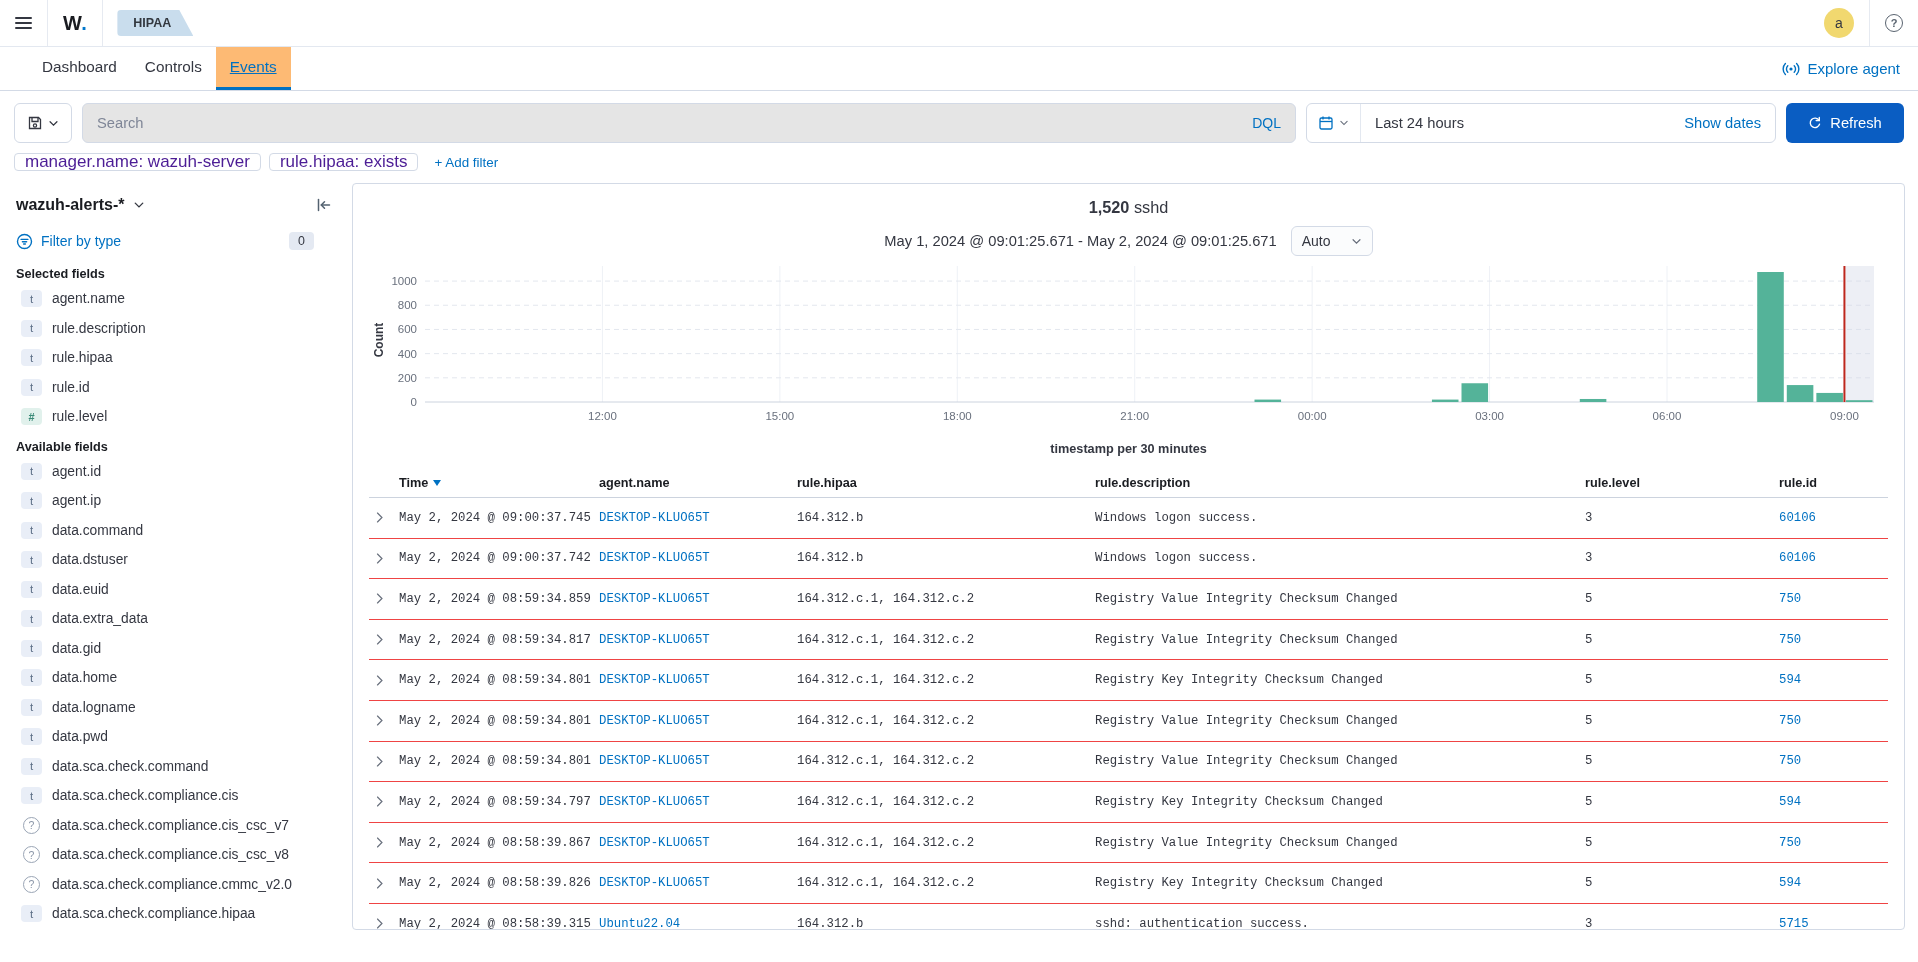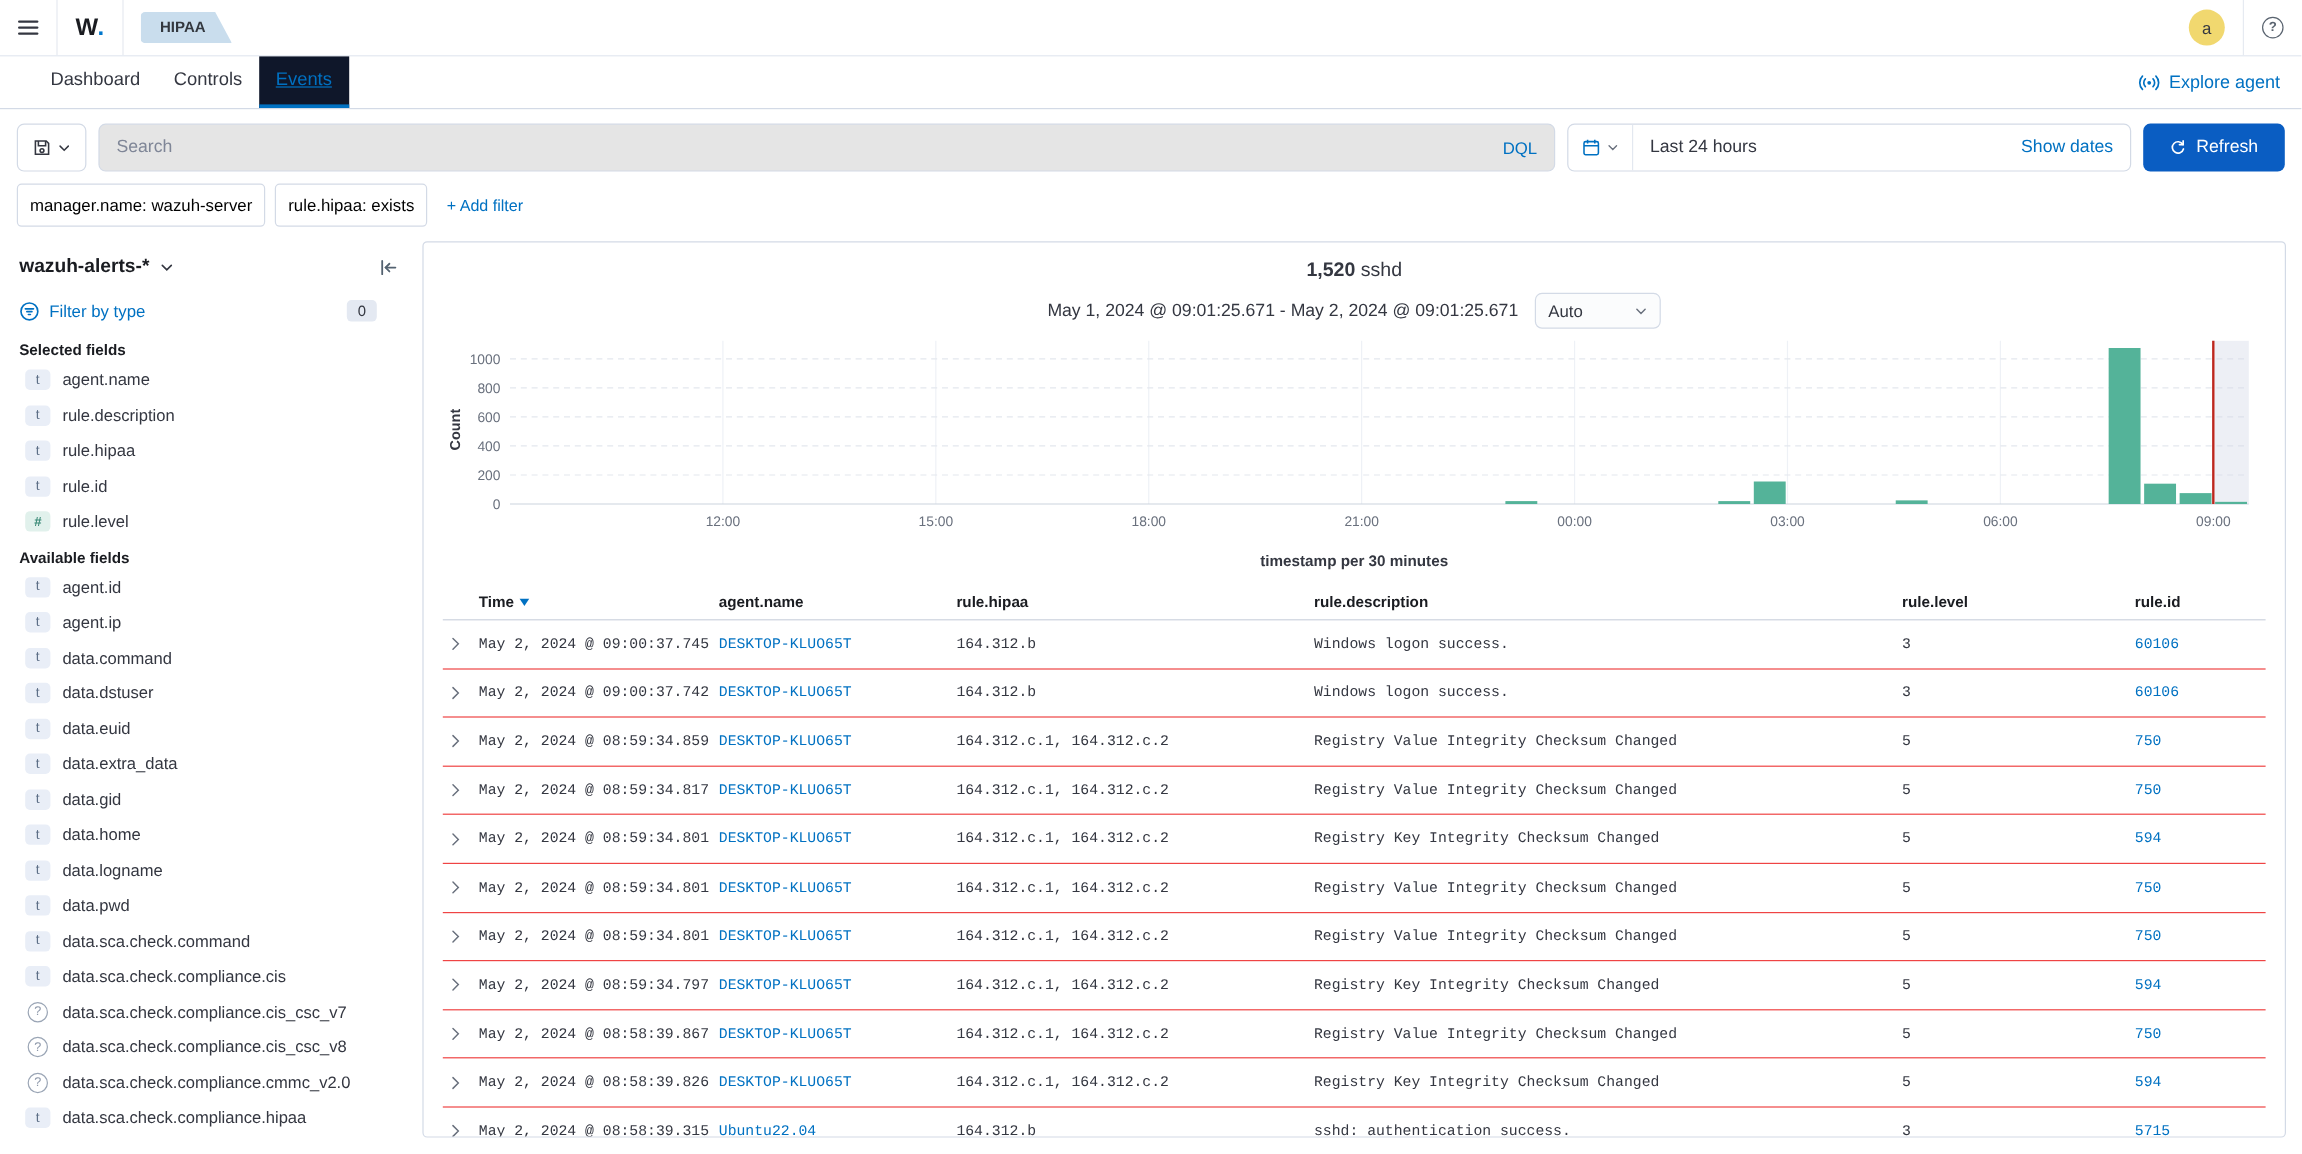--- a/index.html
+++ b/index.html
@@ -19,41 +19,41 @@
     clip-path:polygon(0 0, calc(100% - 14px) 0, 100% 100%, 0 100%); border-radius:4px 0 0 4px; }
   .tb-right { margin-left:auto; display:flex; align-items:center; height:100%; }
   .avatar { width:30px; height:30px; border-radius:50%; background:#f1d86f; color:#343741;
     font-size:14px; display:flex; align-items:center; justify-content:center; cursor:pointer; }
   .help-circle { width:18px; height:18px; border-radius:50%; border:1.4px solid #5a6470; color:#5a6470;
     font-size:11px; font-weight:700; display:flex; align-items:center; justify-content:center; cursor:pointer; }
 
   
   .navrow { height:44px; display:flex; align-items:stretch; border-bottom:1px solid #d3dae6; padding-left:28px; }
   .tab { display:flex; align-items:center; padding:0 14px; font-size:15.3px; color:#343741; cursor:pointer; border-bottom:3px solid transparent; }
-  .tab.active { color:#0071c2; background:#0f172a; border-bottom-color:#0071c2; text-decoration:underline; }
+  .tab.active { color:#0071c2; background:#fdba74; border-bottom-color:#0071c2; text-decoration:underline; }
   .nav-right { margin-left:auto; display:flex; align-items:center; padding-right:18px; gap:7px; color:#0071c2; font-size:15px; cursor:pointer; }
 
   
   .querybar { display:flex; gap:10px; margin:12px 14px 0 14px; height:40px; }
   .save-box { width:58px; border:1px solid #d3dae6; border-radius:6px; background:#fff; display:flex;
     align-items:center; justify-content:center; gap:5px; cursor:pointer; }
   .search-box { flex:1; border:1px solid #d3dae6; border-radius:6px; background:#e5e5e5; display:flex; align-items:center; padding:0 14px; }
   .search-box input { flex:1; border:none; outline:none; font-size:14.7px; font-family:inherit; color:#343741; background:transparent; }
   .search-box input::placeholder { color:#7f8697; }
   .dql { color:#0071c2; font-size:14px; cursor:pointer; }
   .date-box { width:470px; border:1px solid #d3dae6; border-radius:6px; background:#fff; display:flex; align-items:center; }
   .date-ic-seg { display:flex; align-items:center; gap:5px; padding:0 11px; height:100%; border-right:1px solid #e3e8f0; cursor:pointer; }
   .date-text { padding-left:14px; font-size:14.7px; color:#343741; }
   .show-dates { margin-left:auto; padding-right:14px; color:#0071c2; font-size:14.7px; cursor:pointer; }
   .refresh-btn { width:118px; background:#0a5dc2; border:none; border-radius:6px; color:#fff; font-size:14.7px;
     font-family:inherit; display:flex; align-items:center; justify-content:center; gap:8px; cursor:pointer; }
 
   .filterbar { display:flex; align-items:center; gap:8px; margin:10px 14px 0 14px; }
-  .pill { height:36px; display:flex; align-items:center; padding:0 10px; border:1px solid #d3dae6;
-    border-radius:4px; background:#fff; font-size:14px; color:#000000; cursor:pointer; }
+  .pill { height:18px; display:flex; align-items:center; padding:0 10px; border:1px solid #d3dae6;
+    border-radius:4px; background:#fff; font-size:17px; color:#4c1d95; cursor:pointer; }
   .add-filter { color:#0071c2; font-size:13.4px; margin-left:8px; cursor:pointer; }
 
   
   .main { display:flex; margin-top:12px; height:747px; }
   .sidebar { width:352px; padding:6px 20px 0 16px; flex:none; }
   .sb-head { display:flex; align-items:center; height:32px; }
   .index-pattern { font-size:16px; font-weight:700; color:#1a1c21; display:flex; align-items:center; gap:9px; cursor:pointer; }
   .sb-collapse { margin-left:auto; cursor:pointer; display:flex; }
   .sb-search { margin-top:10px; height:32px; border:1px solid #d3dae6; border-radius:6px; background:#fbfcfd;
     display:flex; align-items:center; gap:8px; padding:0 10px; }
@@ -70,21 +70,21 @@
   .badge-q { width:17px; height:17px; border-radius:50%; border:1.3px solid #9aa5b5; color:#8b96a8; font-size:10.5px; margin:0 2px; }
   .field-name { font-size:13.8px; color:#343741; white-space:nowrap; }
 
   
   .panel { flex:1; margin-right:13px; border:1px solid #d3dae6; border-radius:4px; background:#fff;
     padding:14px 16px 0 16px; overflow:hidden; }
   .hits-line { text-align:center; font-size:16.3px; color:#343741; }
   .hits-line b { font-weight:700; }
   .range-line { display:flex; justify-content:center; align-items:center; gap:14px; margin-top:9px; }
   .range-text { font-size:14.7px; color:#343741; }
-  .interval-select { width:105px; height:30px; border:1px solid #d3dae6; border-radius:6px; background:#fbfcfd;
+  .interval-select { width:82px; height:30px; border:1px solid #d3dae6; border-radius:6px; background:#fbfcfd;
     display:flex; align-items:center; justify-content:space-between; padding:0 10px; font-size:14px; cursor:pointer; }
   .chart-wrap { margin-top:6px; }
   .chart-caption { text-align:center; font-size:12.7px; font-weight:600; color:#343741; margin-top:4px; }
 
   
   .etable { margin-top:12px; }
   .t-head { display:flex; align-items:center; height:30px; border-bottom:1px solid #ccd3de; font-size:12.7px; font-weight:700; color:#1a1c21; }
   .t-row { display:flex; align-items:center; height:40.6px; border-bottom:1px solid #ef4444;
     font-family:"Liberation Mono","DejaVu Sans Mono",monospace; font-size:12.3px; color:#343741; }
   .col-x { width:30px; flex:none; display:flex; align-items:center; padding-left:4px; }

